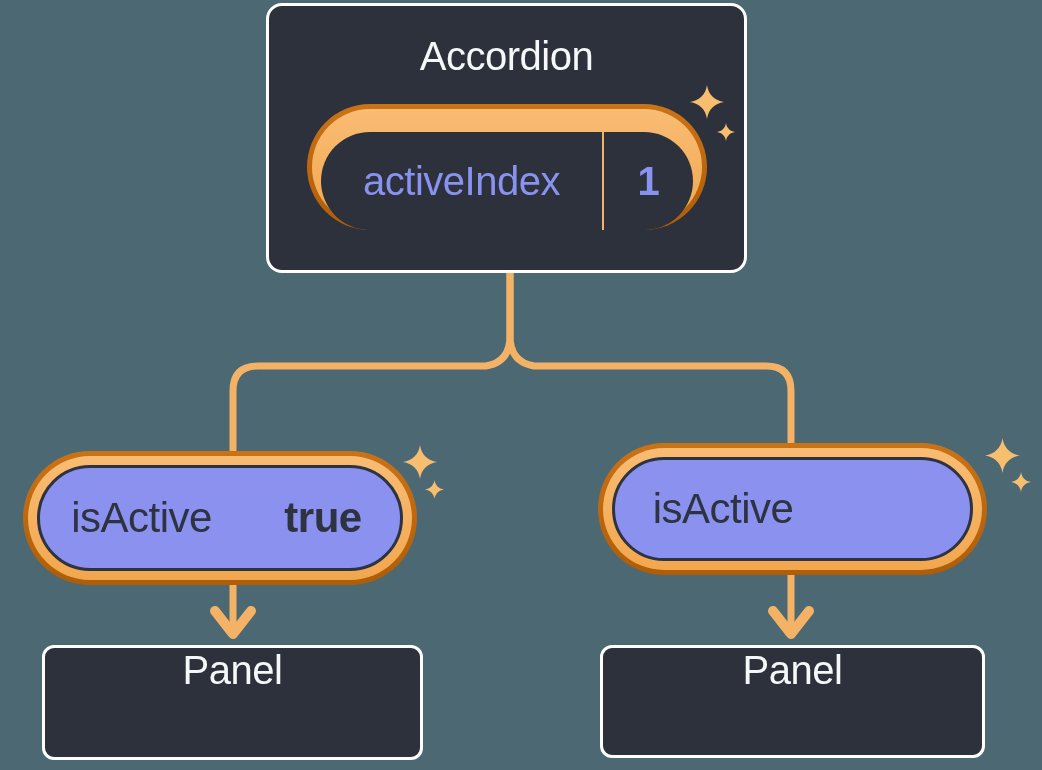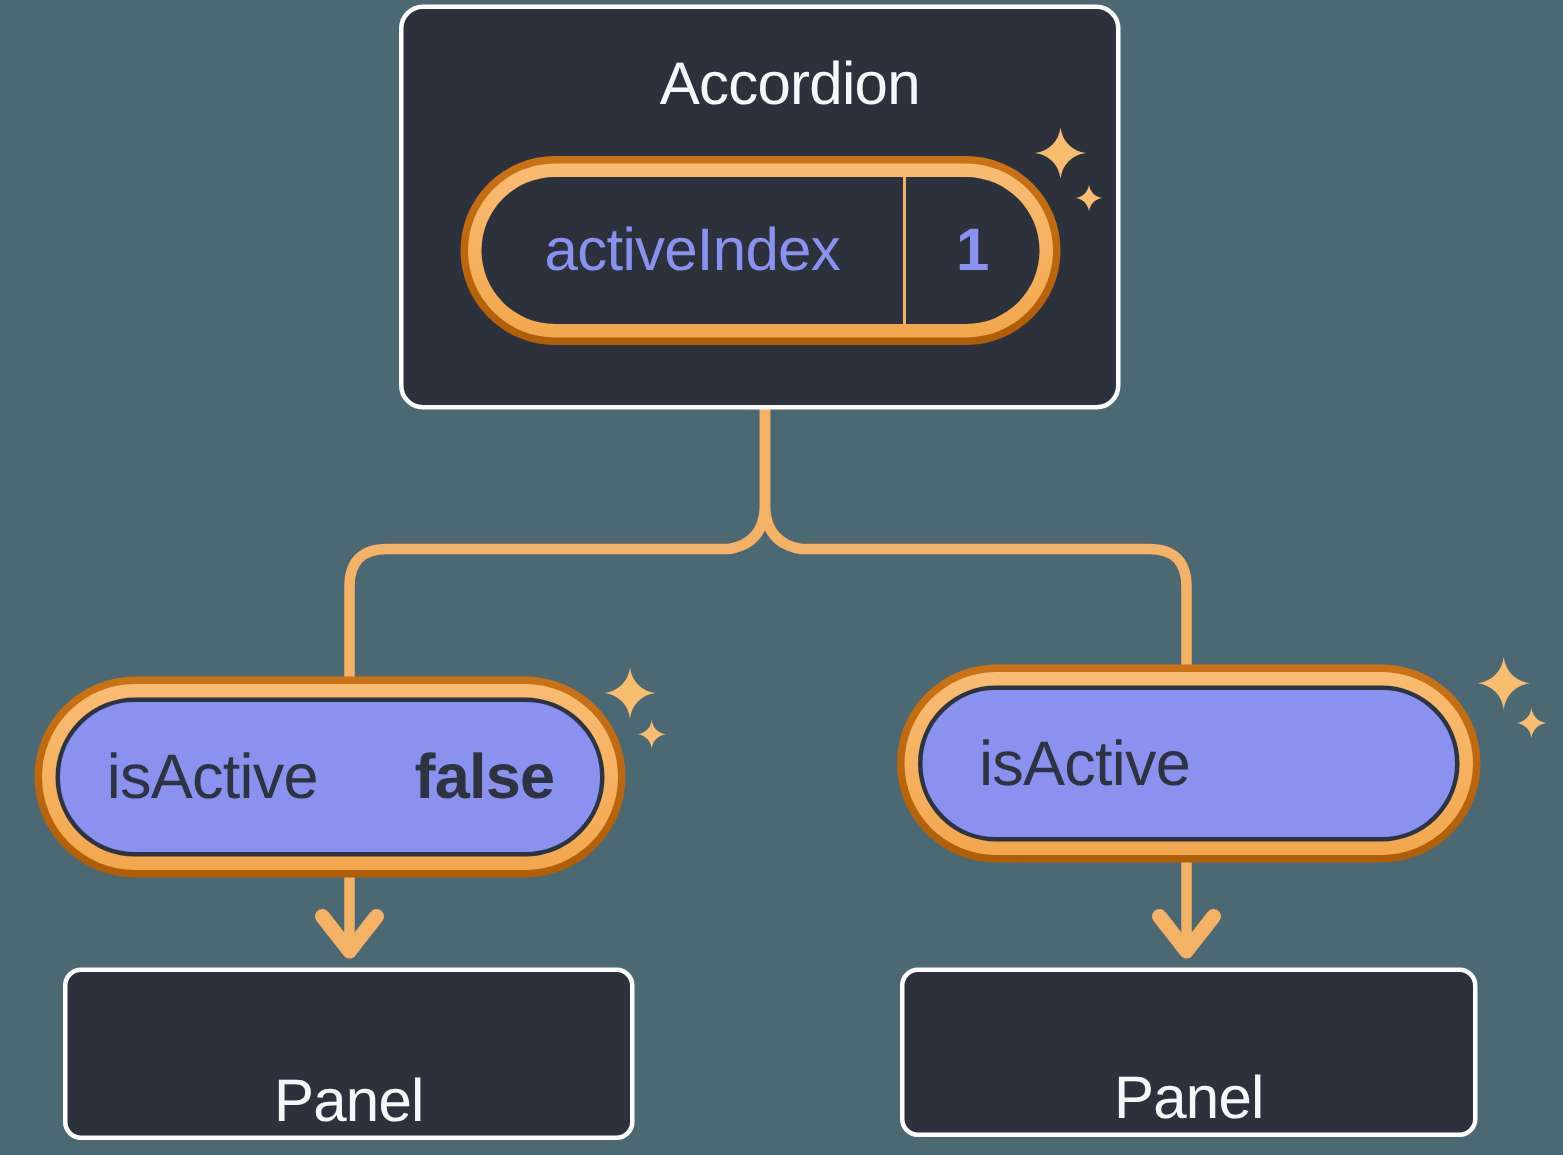--- a/index.html
+++ b/index.html
@@ -45,26 +45,25 @@
   }
   .node-title{
     position:absolute;
     top:28px; left:0;
     width:100%;
     text-align:center;
     font-size:40px;
     font-weight:500;
     letter-spacing:-0.5px;
     color:var(--light-text,#F6F7F9);
-    padding-left:20px;
   }
   .panel-box{
     border-radius:12px;
     display:flex;
-    align-items:flex-end;
+    align-items:flex-start;
     justify-content:center;
     font-size:40px;
     font-weight:500;
     letter-spacing:-0.5px;
     color:var(--light-text,#F6F7F9);
   }
   .panel-left{ left:42px; top:645px; width:381px; height:115px; }
   .panel-right{ left:600px; top:645px; width:385px; height:113px; }
 
   
@@ -84,21 +83,21 @@
     background:linear-gradient(180deg, var(--ring-light-top,#F9BC74), var(--ring-light-bottom,#F2A74E));
   }
   .pill-core{
     box-sizing:border-box;
     width:100%; height:100%;
     border-radius:999px;
     overflow:hidden;
     display:flex;
     align-items:stretch;
   }
-  .core-dark{ background:var(--node-bg,#2C313C); }
+  .core-dark{ background:var(--node-bg,#2C313C);margin-top:14px; }
   .core-purple{
     background:var(--purple-fill,#8B91EE);
     border:3px solid var(--dark-text,#2D3340);
     align-items:center;
   }
   .pill-cell{
     display:flex;
     align-items:center;
     justify-content:center;
   }
@@ -167,21 +166,21 @@
         </div>
       </div>
     </div>
   </div>
 
   <div class="pill prop-pill-left">
     <div class="ring-light">
       <div class="pill-core core-purple">
         <div class="pill-cell prop-name" style="width:203px">isActive</div>
         <div class="divider-dark"></div>
-        <div class="pill-cell prop-value" style="flex:1">false</div>
+        <div class="pill-cell prop-value" style="flex:1">true</div>
       </div>
     </div>
   </div>
 
   <div class="pill prop-pill-right">
     <div class="ring-light">
       <div class="pill-core core-purple">
         <div class="pill-cell prop-name" style="width:216px">isActive</div>
         <div class="divider-dark"></div>
       </div>

